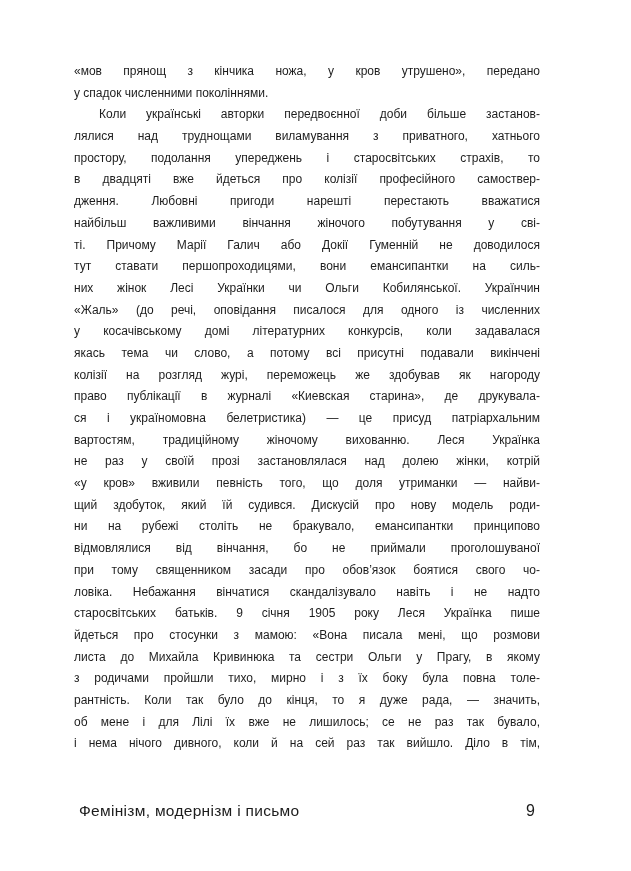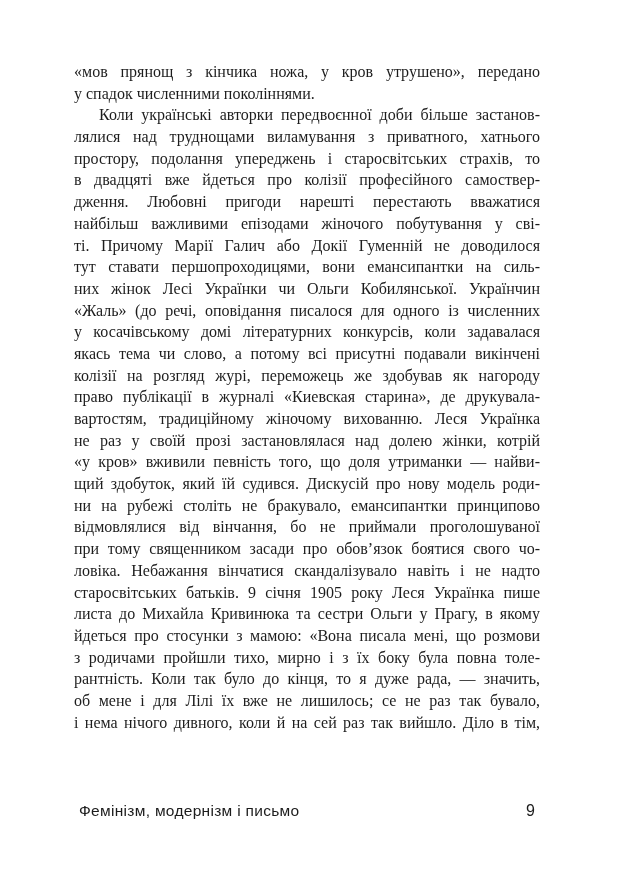--- a/index.html
+++ b/index.html
@@ -18,22 +18,22 @@
     position: absolute;
     left: 74px;
     top: 61px;
     width: 466px;
   }
   .paragraph {
     margin: 0;
     padding: 0;
   }
   .line {
-    font-family: Liberation Serif, serif;
-    font-size: 16px;
+    font-family: Liberation Sans, sans-serif;
+    font-size: 12px;
     line-height: 21.7px;
     height: 21.7px;
     overflow: hidden;
     color: #1d1d1d;
     text-align: justify;
     text-align-last: justify;
     white-space: normal;
   }
   .line.para-first {
     text-indent: 25px;
@@ -68,40 +68,41 @@
       <div class="paragraph">
         <div class="line">«мов прянощ з кінчика ножа, у кров утрушено», передано</div>
         <div class="line last-left">у спадок численними поколіннями.</div>
       </div>
       <div class="paragraph">
         <div class="line para-first">Коли українські авторки передвоєнної доби більше застанов-</div>
         <div class="line">лялися над труднощами виламування з приватного, хатнього</div>
         <div class="line">простору, подолання упереджень і старосвітських страхів, то</div>
         <div class="line">в двадцяті вже йдеться про колізії професійного самоствер-</div>
         <div class="line">дження. Любовні пригоди нарешті перестають вважатися</div>
-        <div class="line">найбільш важливими епізодами жіночого побутування у сві-</div>
+        <div class="line">найбільш важливими вінчання жіночого побутування у сві-</div>
         <div class="line">ті. Причому Марії Галич або Докії Гуменній не доводилося</div>
         <div class="line">тут ставати першопроходицями, вони емансипантки на силь-</div>
         <div class="line">них жінок Лесі Українки чи Ольги Кобилянської. Українчин</div>
         <div class="line">«Жаль» (до речі, оповідання писалося для одного із численних</div>
         <div class="line">у косачівському домі літературних конкурсів, коли задавалася</div>
         <div class="line">якась тема чи слово, а потому всі присутні подавали викінчені</div>
         <div class="line">колізії на розгляд журі, переможець же здобував як нагороду</div>
         <div class="line">право публікації в журналі «Киевская старина», де друкувала-</div>
+        <div class="line">ся і україномовна белетристика) — це присуд патріархальним</div>
         <div class="line">вартостям, традиційному жіночому вихованню. Леся Українка</div>
         <div class="line">не раз у своїй прозі застановлялася над долею жінки, котрій</div>
         <div class="line">«у кров» вживили певність того, що доля утриманки — найви-</div>
         <div class="line">щий здобуток, який їй судився. Дискусій про нову модель роди-</div>
         <div class="line">ни на рубежі століть не бракувало, емансипантки принципово</div>
         <div class="line">відмовлялися від вінчання, бо не приймали проголошуваної</div>
         <div class="line">при тому священником засади про обов’язок боятися свого чо-</div>
         <div class="line">ловіка. Небажання вінчатися скандалізувало навіть і не надто</div>
         <div class="line">старосвітських батьків. 9 січня 1905 року Леся Українка пише</div>
+        <div class="line">йдеться про стосунки з мамою: «Вона писала мені, що розмови</div>
         <div class="line">листа до Михайла Кривинюка та сестри Ольги у Прагу, в якому</div>
-        <div class="line">йдеться про стосунки з мамою: «Вона писала мені, що розмови</div>
         <div class="line">з родичами пройшли тихо, мирно і з їх боку була повна толе-</div>
         <div class="line">рантність. Коли так було до кінця, то я дуже рада, — значить,</div>
         <div class="line">об мене і для Лілі їх вже не лишилось; се не раз так бувало,</div>
         <div class="line">і нема нічого дивного, коли й на сей раз так вийшло. Діло в тім,</div>
       </div>
     </main>
   <footer class="footer">
     <span class="running-title">Фемінізм, модернізм і письмо</span>
     <span class="page-number">9</span>
   </footer>

